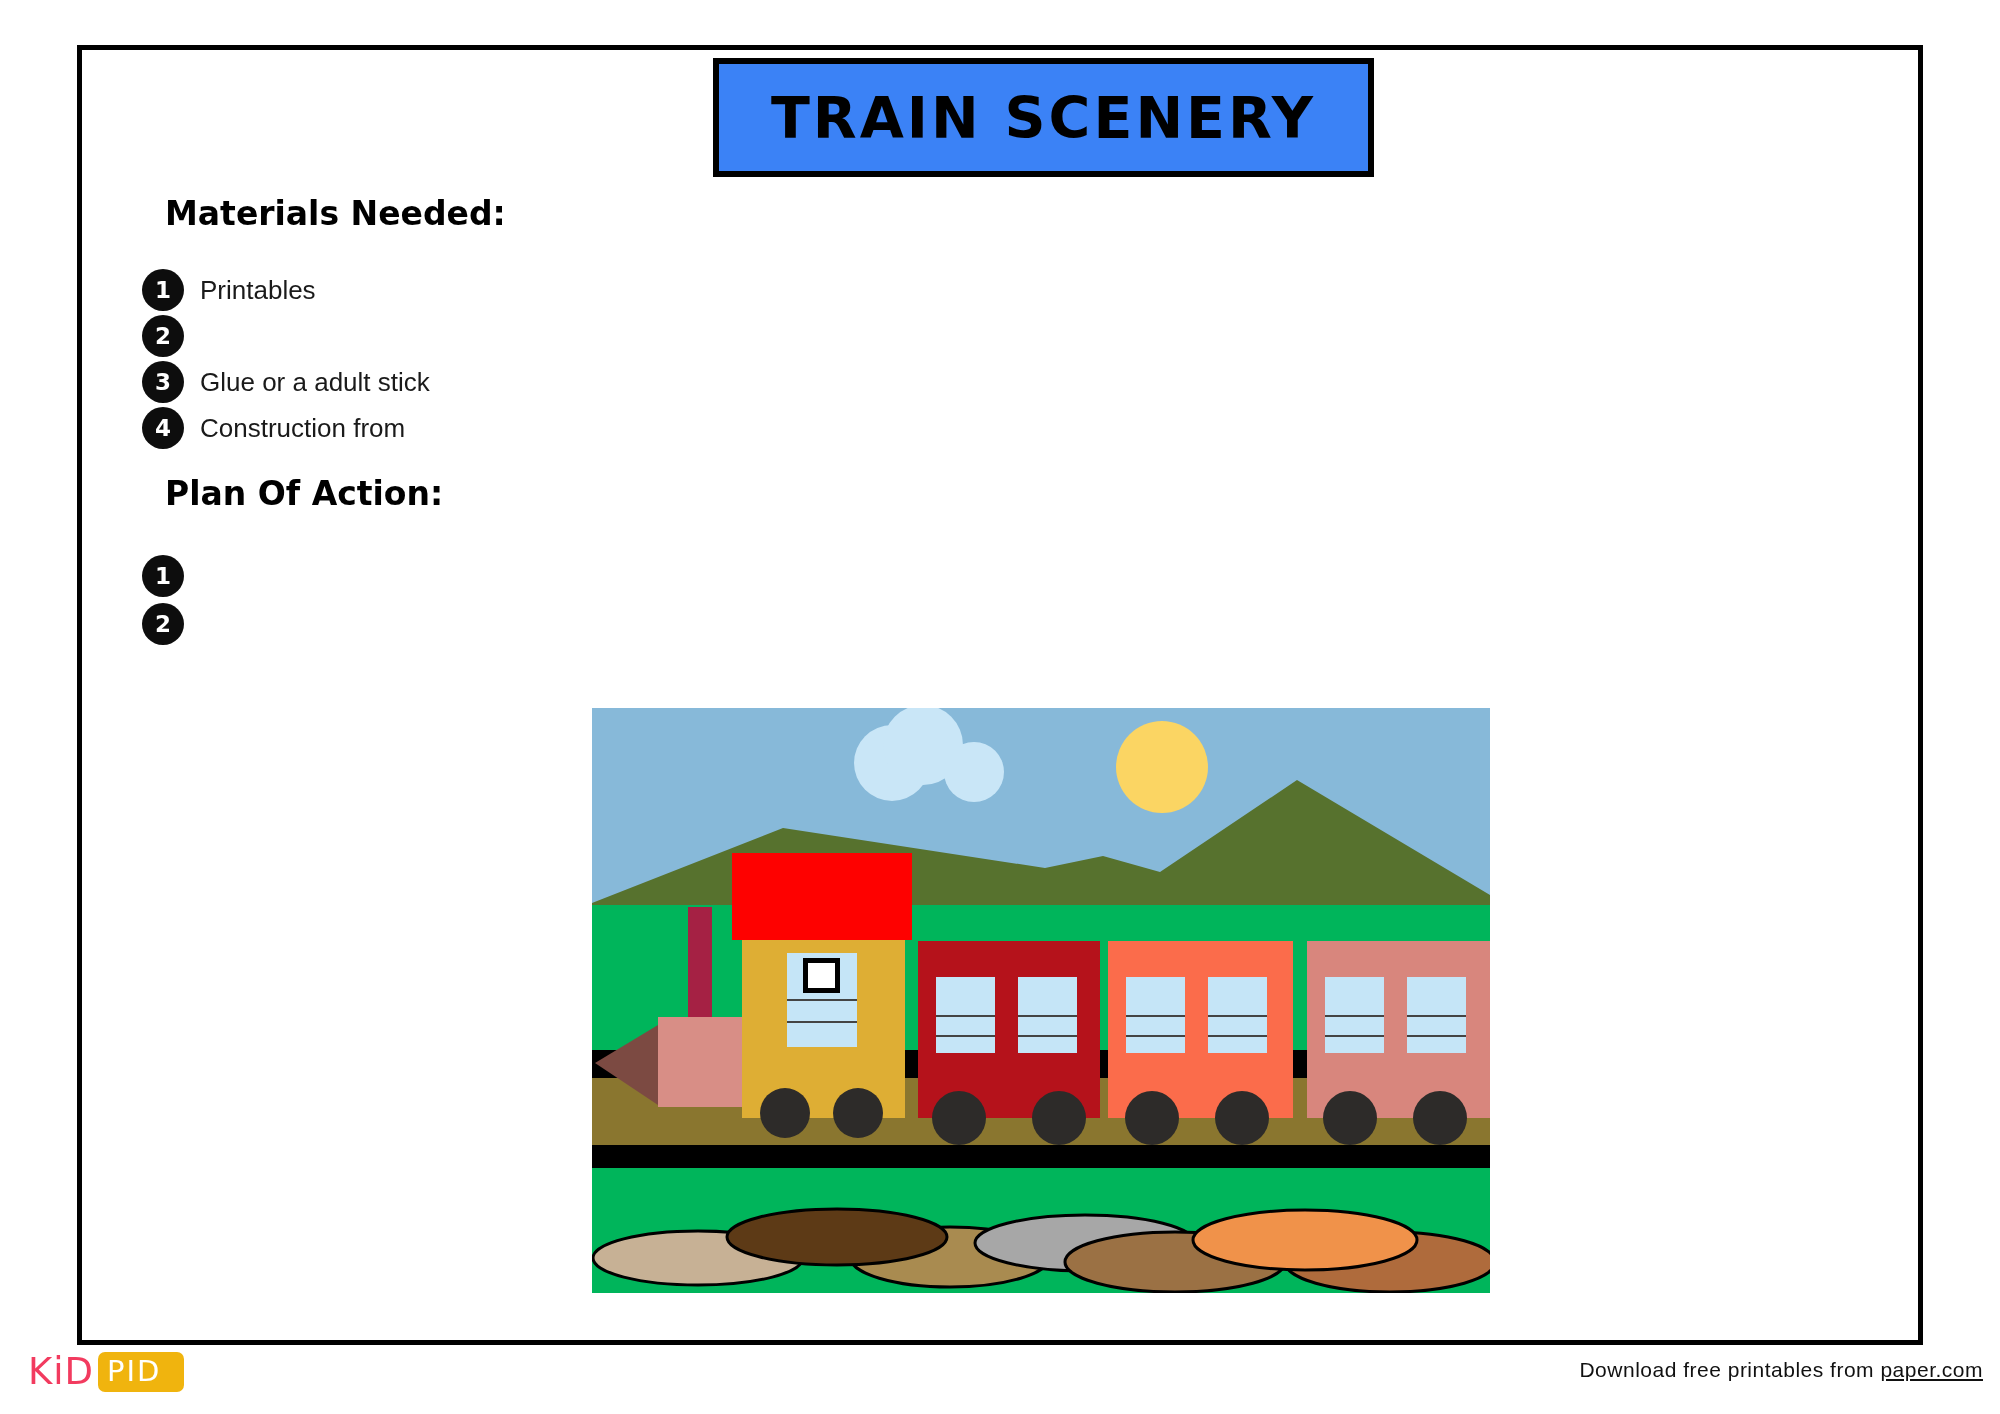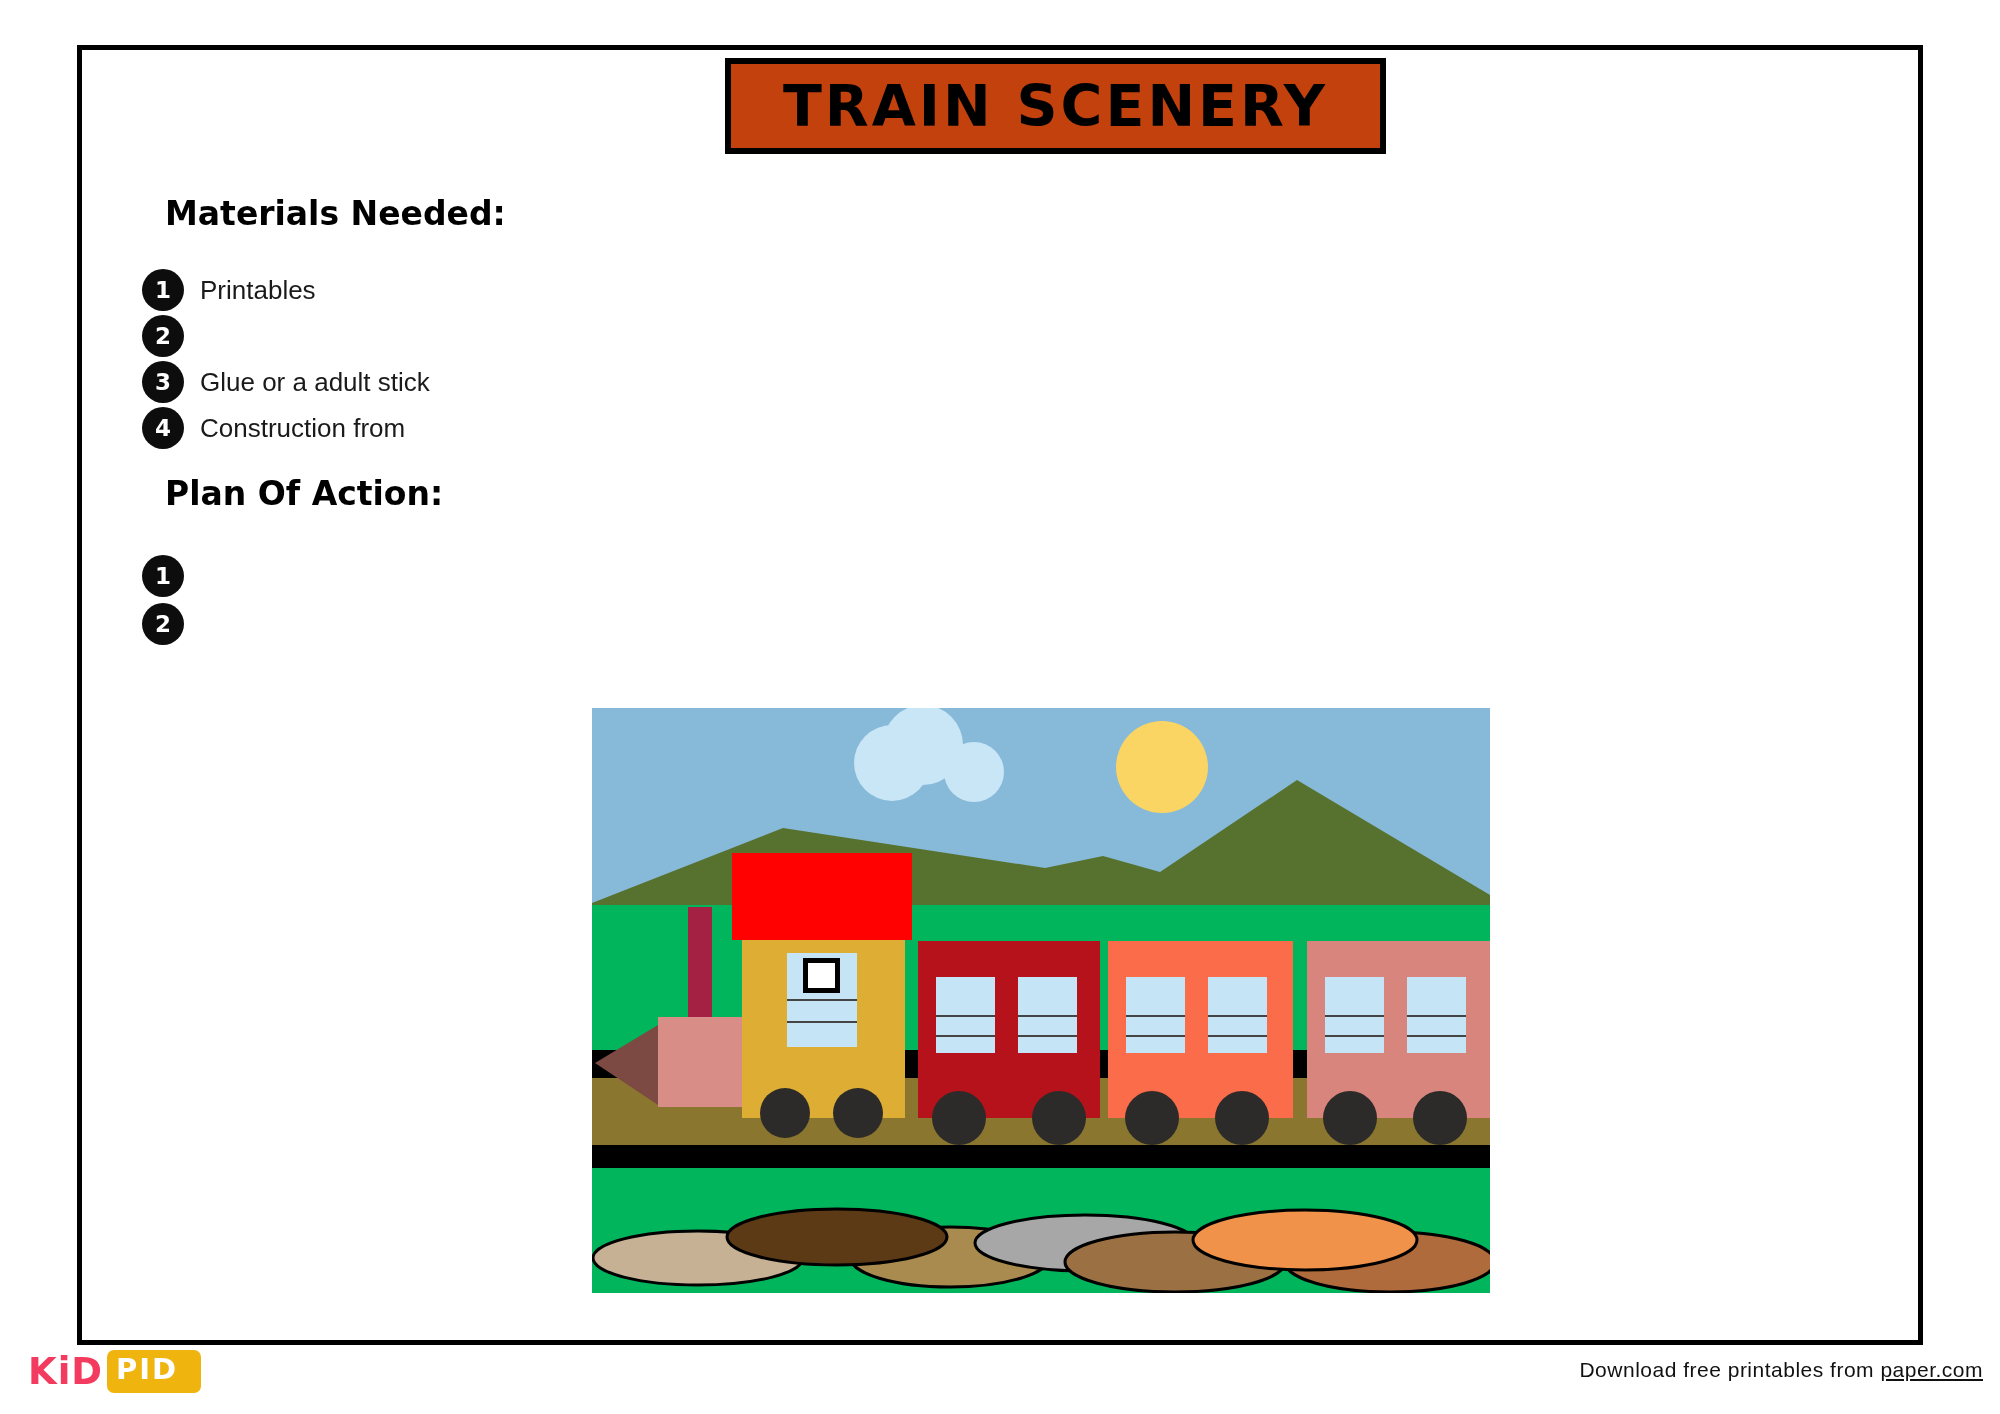--- a/index.html
+++ b/index.html
@@ -5,23 +5,23 @@
   html,body{margin:0;padding:0;}
   body{
     width:2000px;height:1414px;position:relative;background:#ffffff;
     font-family:"Liberation Sans",sans-serif;overflow:hidden;
   }
   .page-border{
     position:absolute;left:77px;top:45px;width:1846px;height:1300px;
     border:5px solid #000;box-sizing:border-box;
   }
   .title-box{
-    position:absolute;left:713px;top:58px;width:661px;height:96px;
+    position:absolute;left:713px;top:58px;width:661px;height:119px;
     border:6px solid #000;box-sizing:border-box;
-    display:flex;align-items:center;justify-content:center;background:#c2410c;margin-left:12px;
+    display:flex;align-items:center;justify-content:center;background:#3b82f6;
   }
   .title-box h1{
     margin:0;font-family:"DejaVu Sans",sans-serif;font-weight:bold;
     font-size:57px;letter-spacing:3px;color:#000;white-space:nowrap;
   }
   .section-heading{
     position:absolute;left:165px;margin:0;
     font-family:"DejaVu Sans",sans-serif;font-weight:bold;
     font-size:33px;color:#000;white-space:nowrap;
   }
@@ -32,22 +32,22 @@
     width:42px;height:42px;border-radius:50%;background:#0d0d0d;flex:0 0 42px;
     display:flex;align-items:center;justify-content:center;
     color:#fff;font-family:"DejaVu Sans",sans-serif;font-weight:bold;font-size:23px;
   }
   .row-label{
     margin-left:16px;font-size:26px;color:#1a1a1a;white-space:nowrap;
     font-family:"Liberation Sans",sans-serif;
   }
   .scenery{position:absolute;left:592px;top:708px;width:898px;height:585px;}
   .footer-logo{
-    position:absolute;left:28px;top:1350px;display:flex;
-    font-family:"DejaVu Sans",sans-serif;font-weight:bold;
+    position:absolute;left:28px;top:1350px;display:flex;align-items:center;
+    font-family:"DejaVu Sans",sans-serif;font-weight:normal;
   }
   .brand-kid{font-size:37px;letter-spacing:1px;}
   .brand-pid{
     margin-left:4px;font-size:29px;padding:2px 23px 4px 9px;border-radius:7px;
     color:#ffffff;letter-spacing:2px;
   }
   .footer-note{
     position:absolute;right:17px;top:1358px;font-size:21px;color:#111;
     font-family:"Liberation Sans",sans-serif;letter-spacing:0.5px;white-space:nowrap;
   }

